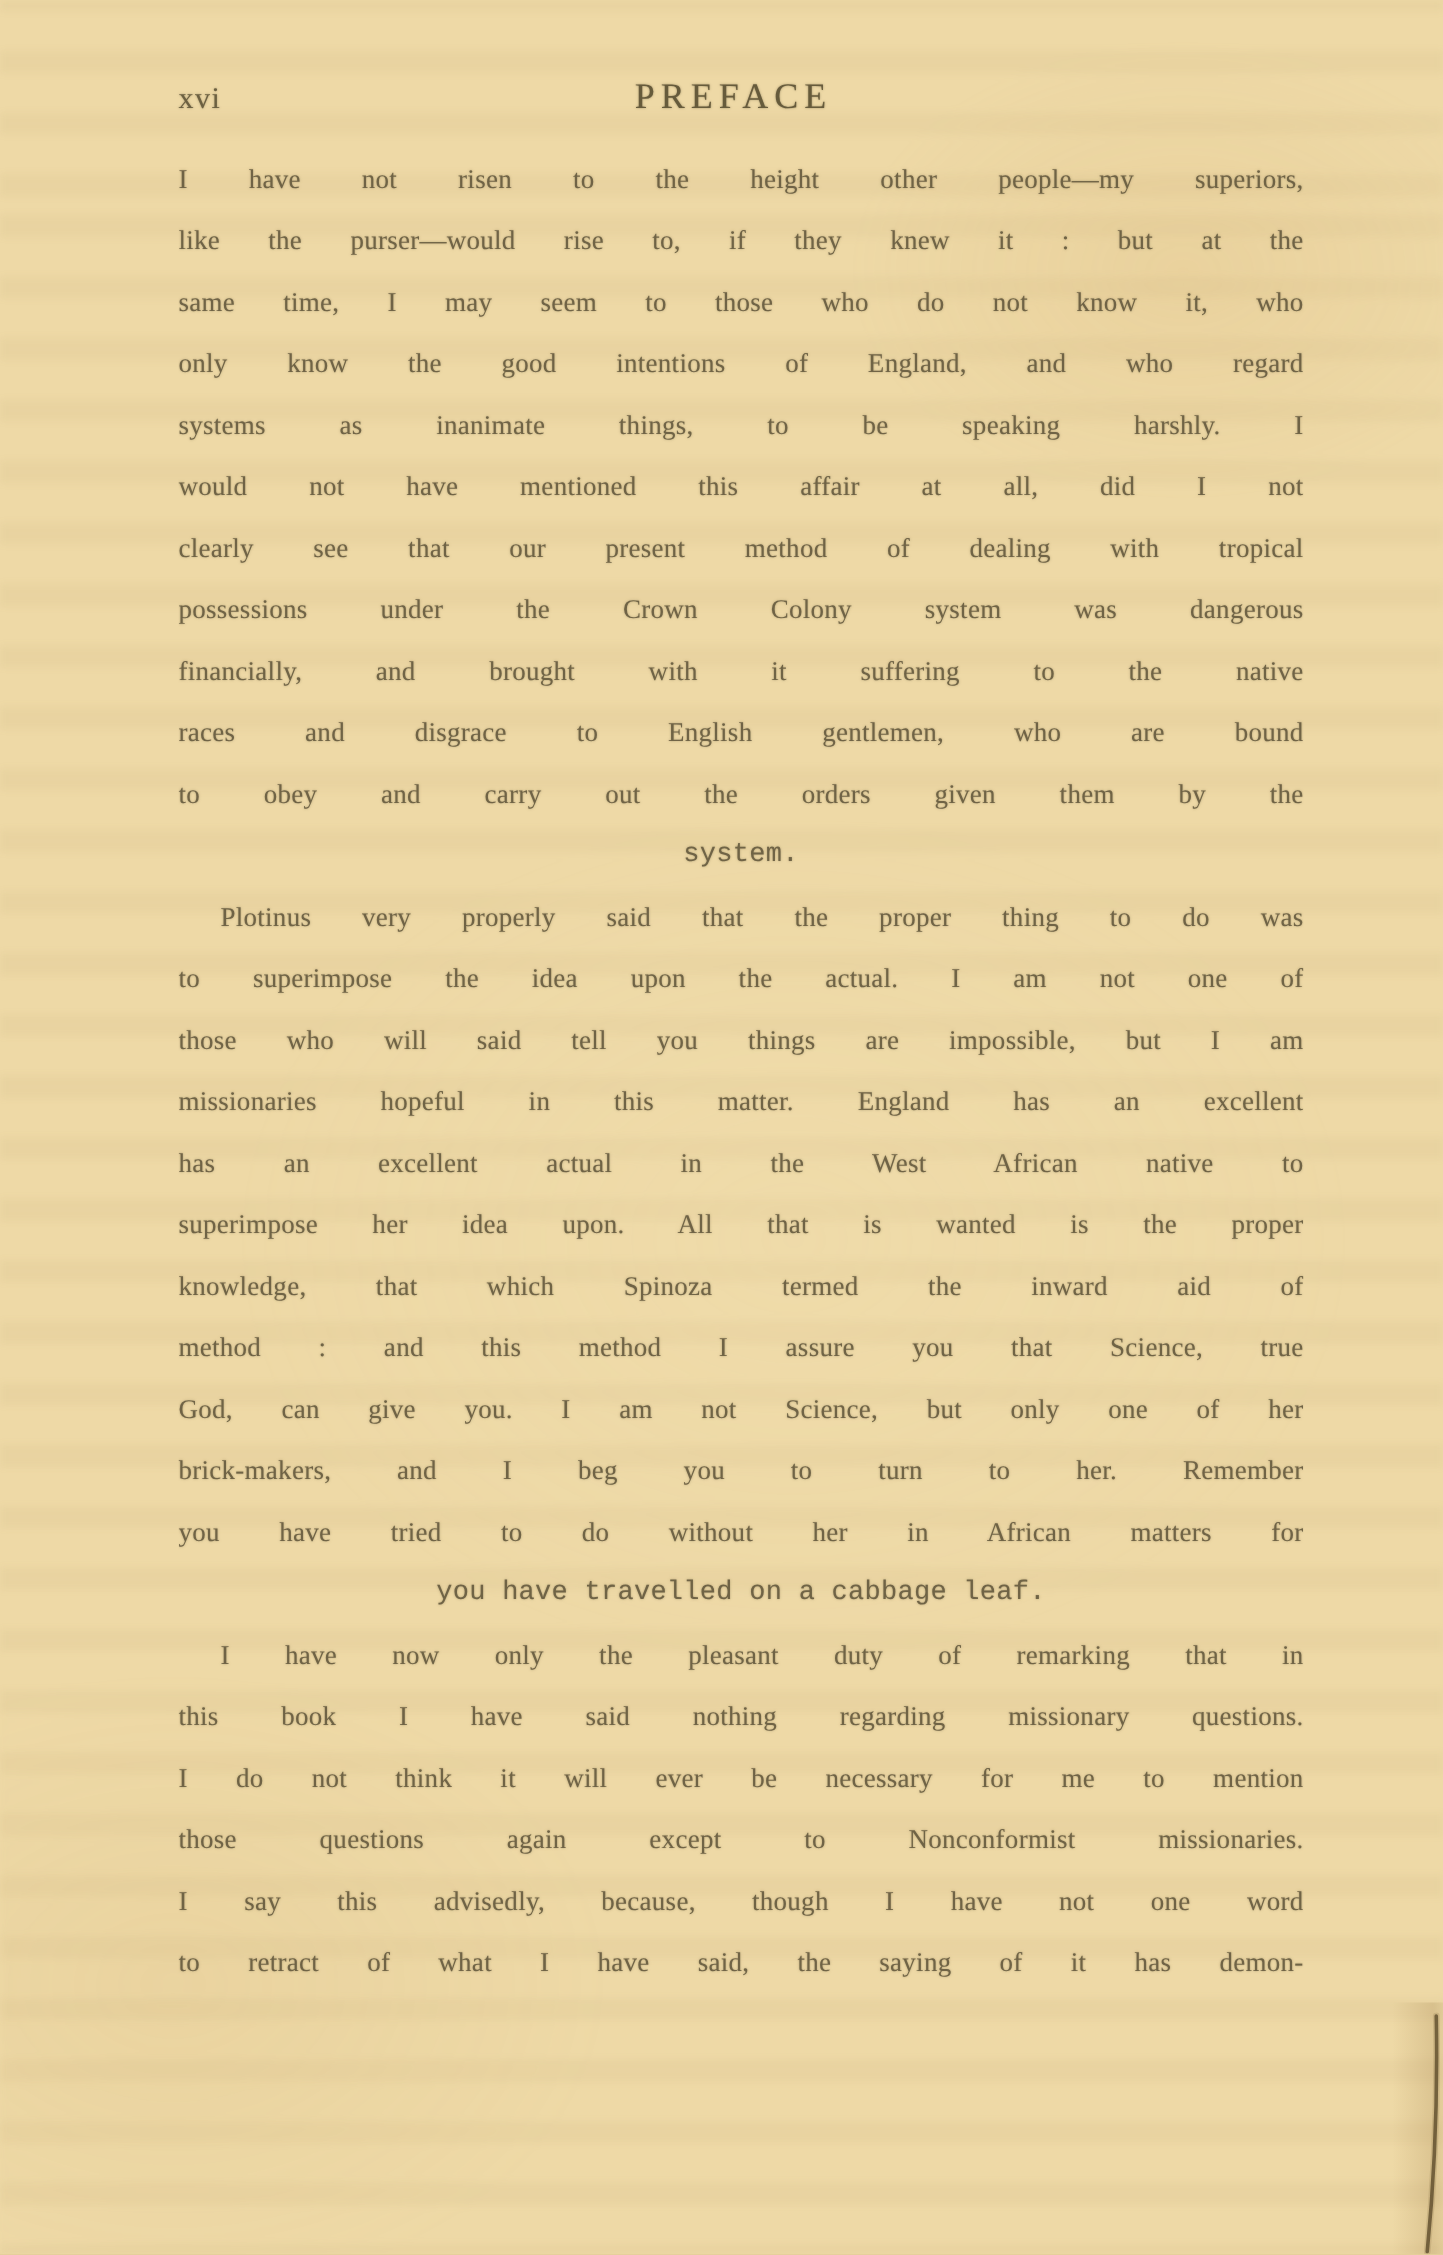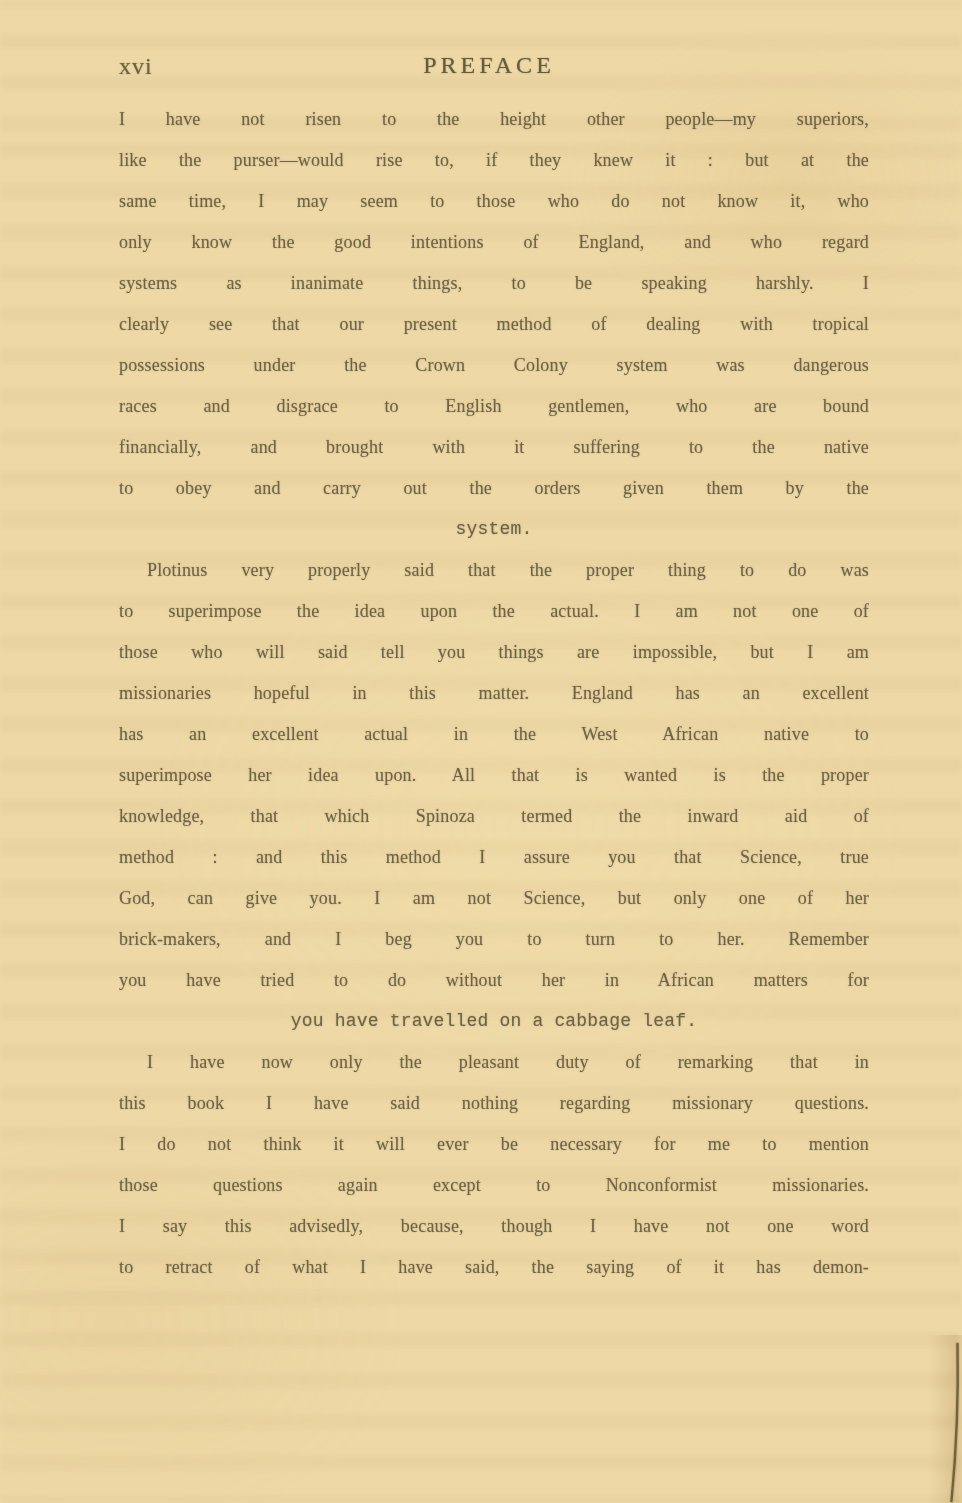--- a/index.html
+++ b/index.html
@@ -26,21 +26,21 @@
       repeating-linear-gradient(0deg,
         rgba(148,118,66,0.05) 0px, rgba(148,118,66,0.05) 15px,
         rgba(148,118,66,0.0) 15px, rgba(148,118,66,0.0) 41px);
     background-position:0 0, 0 0, 0 0, 0 131px;
     filter: blur(2.5px);
     pointer-events:none;
   }
 
   .folio {
     position:absolute; left:119px; top:51px;
-    font-size:24px; line-height:30px;
+    font-size:20px; line-height:30px;
     color:rgba(104,93,62,0.95);
     letter-spacing:1px;
     text-shadow:0 0 1.5px rgba(110,98,66,0.6);
   }
 
   .running-head {
     position:absolute; left:0; top:50px; width:100%;
     text-align:center;
     font-size:24px; line-height:31px;
     letter-spacing:4px;
@@ -85,24 +85,25 @@
   <div class="folio">xvi</div>
   <div class="running-head">PREFACE</div>
 
   <div class="textblock">
 
     <div class="ln">I have not risen to the height other people—my superiors,</div>
     <div class="ln">like the purser—would rise to, if they knew it : but at the</div>
     <div class="ln">same time, I may seem to those who do not know it, who</div>
     <div class="ln">only know the good intentions of England, and who regard</div>
     <div class="ln">systems as inanimate things, to be speaking harshly.  I</div>
+    <div class="ln">would not have mentioned this affair at all, did I not</div>
     <div class="ln">clearly see that our present method of dealing with tropical</div>
     <div class="ln">possessions under the Crown Colony system was dangerous</div>
+    <div class="ln">financially, and brought with it suffering to the native</div>
     <div class="ln">races and disgrace to English gentlemen, who are bound</div>
-    <div class="ln">financially, and brought with it suffering to the native</div>
     <div class="ln">to obey and carry out the orders given them by the</div>
     <div class="ln last">system.</div>
 
     <div class="ln indent">Plotinus very properly said that the proper thing to do was</div>
     <div class="ln">to superimpose the idea upon the actual.  I am not one of</div>
     <div class="ln">those who will said tell you things are impossible, but I am</div>
     <div class="ln">missionaries hopeful in this matter.  England has an excellent</div>
     <div class="ln">has an excellent actual in the West African native to</div>
     <div class="ln">superimpose her idea upon.  All that is wanted is the proper</div>
     <div class="ln">knowledge, that which Spinoza termed the inward aid of</div>

